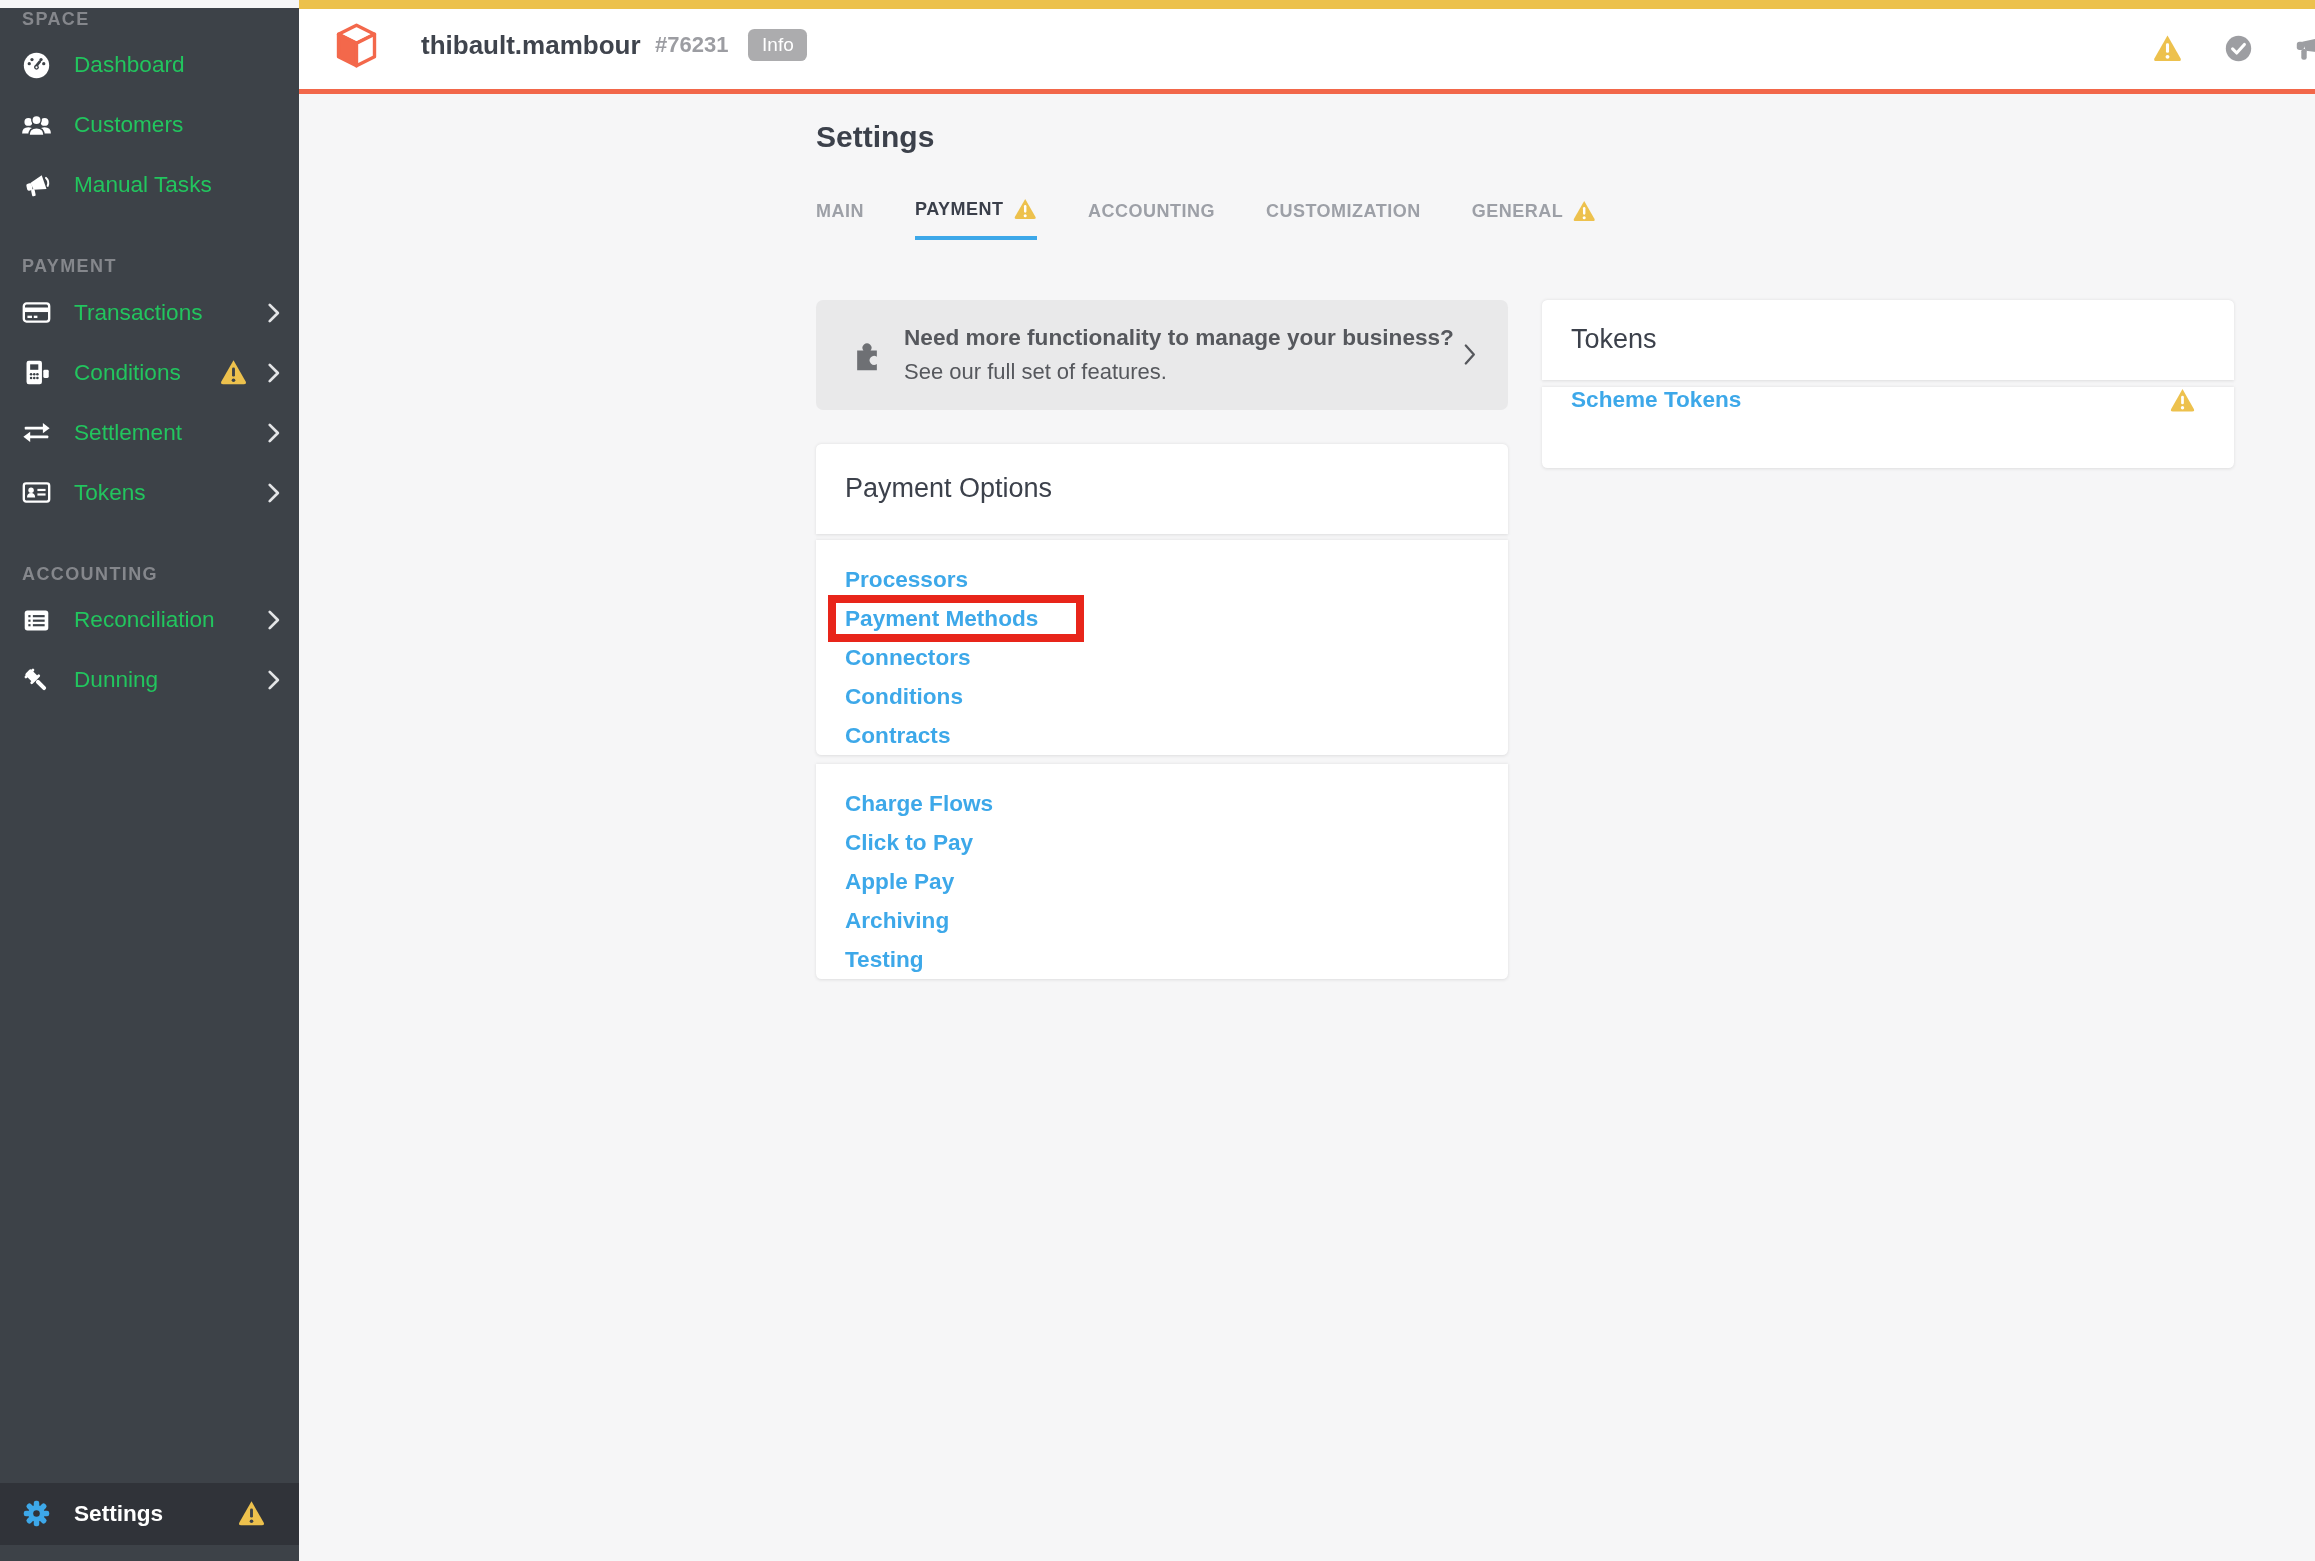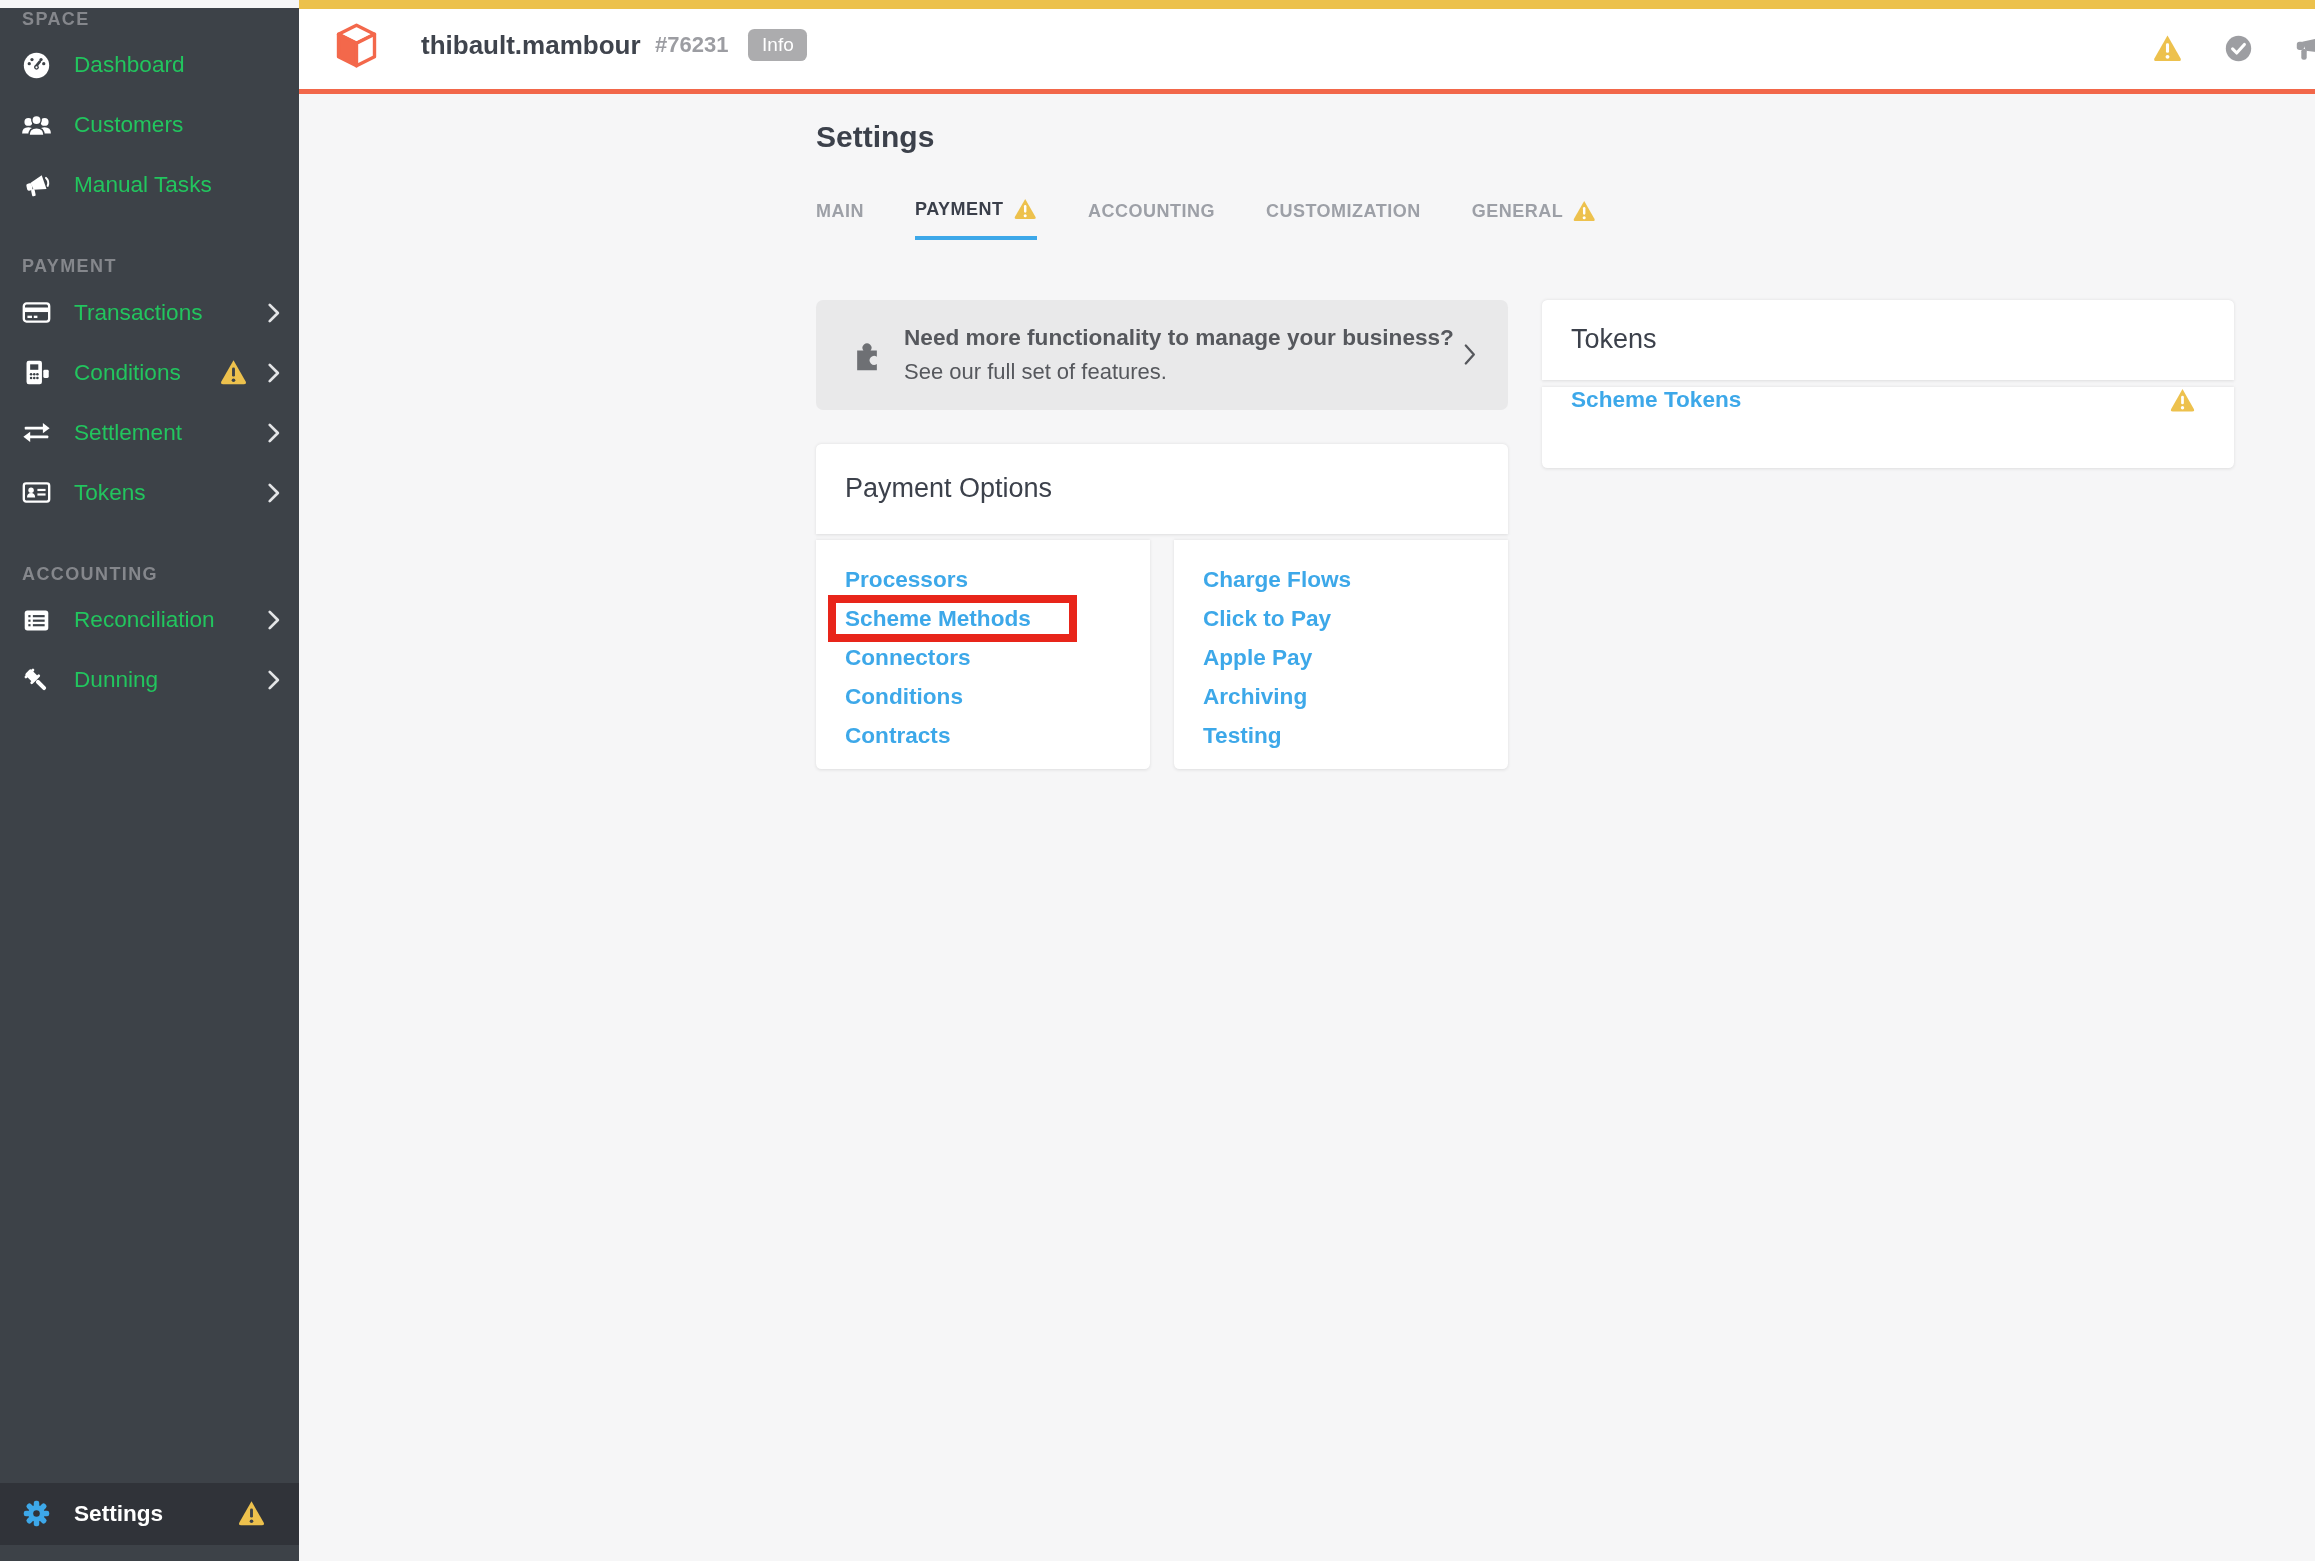--- a/index.html
+++ b/index.html
@@ -51,21 +51,21 @@
   .banner-texts { margin-left:20px; }
   .banner-title { font-size:22.6px; font-weight:bold; color:#56585d; }
   .banner-sub { font-size:22px; color:#56585d; margin-top:8.1px; }
   .banner-chev { margin-left:auto; }
 
   .card-shadow { box-shadow:0 0.9px 3.6px rgba(0,0,0,0.10); }
   .po-card { margin-top:34px; }
   .po-header { height:90px; background:#ffffff; border-radius:5.4px 5.4px 0 0; display:flex; align-items:center;
                padding-left:29px; }
   .card-title { font-size:27px; color:#3c414b; }
-  .po-cols { display:flex; gap:24px; margin-top:6.3px; }
+  .po-cols { display:flex; gap:9px; margin-top:6.3px;flex-direction:column; }
   .po-col { flex:1; background:#ffffff; height:229px; padding:20px 0 0 29px; border-radius:0 0 5.4px 5.4px; }
   .link-row { height:39px; display:flex; align-items:center; }
   .blue-link { font-size:22.6px; font-weight:bold; color:#3da8e9; text-decoration:none; cursor:pointer; }
   .hl-box { display:inline-flex; align-items:center; border:8.1px solid #e8251a; padding:2.7px 38px 2.7px 9px;
             margin-left:-17px; background:#ffffff; }
 
   .tk-header { height:80px; background:#ffffff; border-radius:5.4px 5.4px 0 0; display:flex; align-items:center;
                padding-left:29px; }
   .tk-row { margin-top:7.2px; height:81px; background:#ffffff; border-radius:0 0 5.4px 5.4px; display:flex;
             align-items:flex-start; justify-content:space-between; padding:0 38px 4px 29px; }
@@ -403,21 +403,21 @@
           <div class="po-header card-shadow">
             <span class="card-title">Payment Options</span>
           </div>
           <div class="po-cols">
             <div class="po-col card-shadow">
               <div class="link-row">
                   <a class="blue-link">Processors</a>
                 </div>
               <div class="link-row">
                 <span class="hl-box">
-                  <a class="blue-link">Scheme Methods</a>
+                  <a class="blue-link">Payment Methods</a>
                 </span>
               </div>
               <div class="link-row">
                   <a class="blue-link">Connectors</a>
                 </div>
               <div class="link-row">
                   <a class="blue-link">Conditions</a>
                 </div>
               <div class="link-row">
                   <a class="blue-link">Contracts</a>

